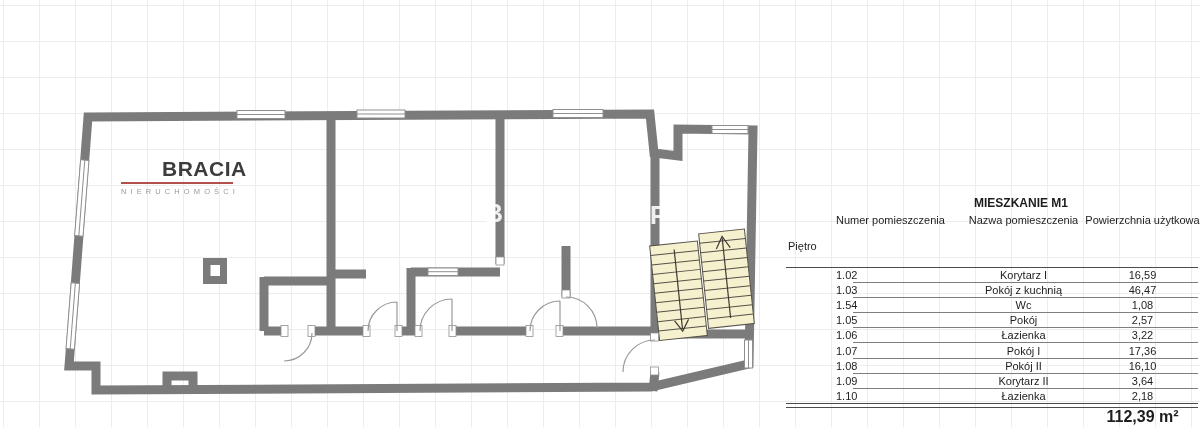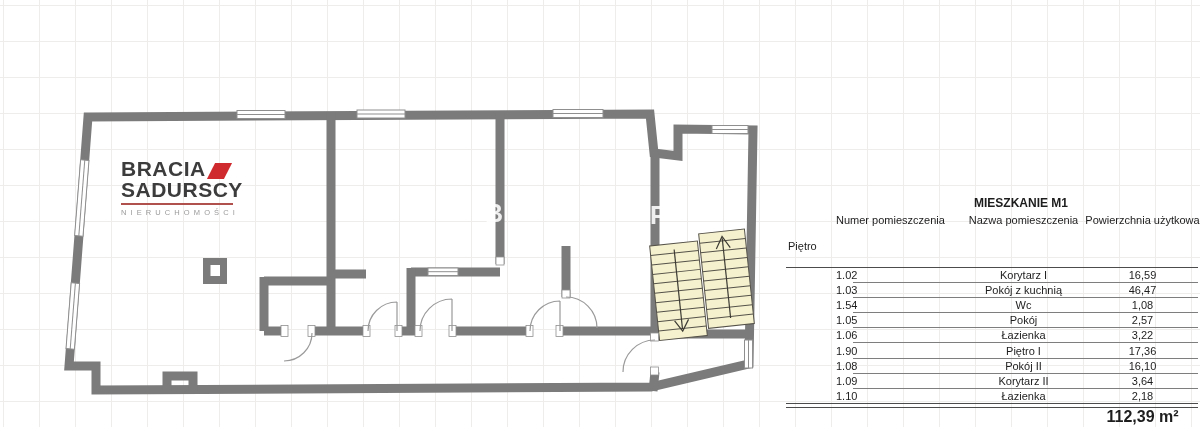--- a/index.html
+++ b/index.html
@@ -19,21 +19,21 @@
   .wallfill{fill:var(--wall,#7b7b7b);}
   .win{fill:#fff;stroke:#8f8f8f;stroke-width:1;}
   .winline{stroke:#8f8f8f;stroke-width:1;fill:none;}
   .jamb{fill:#fff;stroke:#8f8f8f;stroke-width:.8;}
   .arc{fill:none;stroke:#9a9a9a;stroke-width:1.2;}
   .stair{fill:var(--stairs,#f5f1ce);stroke:var(--stairline,#55524a);stroke-width:1;}
   .stepline{stroke:var(--stairline,#55524a);stroke-width:1;}
   .stArrow{stroke:#3c3a33;stroke-width:1.2;fill:none;}
   
   #logo{position:absolute;left:121px;top:158px;width:122px;line-height:1;}
-  #logo .l1{display:flex;align-items:flex-end;}
+  #logo .l1{display:flex;align-items:center;margin-left:41px;}
   #logo .word{font-size:21px;font-weight:bold;letter-spacing:.5px;color:#3c3c3c;}
   #logo .mark{width:17px;height:16px;background:var(--red,#cf2b2e);transform:skewX(-27deg);margin-left:5px;}
   #logo .rule{height:2px;background:#b0514e;margin:3px 0 4px 0;width:112px;}
   #logo .sub{font-size:7.5px;letter-spacing:4.1px;color:#9a9a9a;white-space:nowrap;}
   
   .wm{position:absolute;font-weight:bold;font-size:25px;color:rgba(255,255,255,.88);}
   
   #tbl{position:absolute;left:786px;top:196px;width:412px;font-size:11px;color:#1d1d1d;}
   #tbl .abs{position:absolute;}
   #tbl .title{left:160px;top:0;width:150px;text-align:center;font-weight:bold;font-size:12px;}
@@ -161,21 +161,20 @@
   </svg>
 
   <span class="wm" style="left:485px;top:199px;">B</span>
   <span class="wm" style="left:650px;top:201px;">P</span>
 
   <div id="logo">
     <div class="l1">
       <span class="word">BRACIA</span>
       <span class="mark"></span>
     </div>
-    <div class="word">SADURSCY</div>
     <div class="rule"></div>
     <div class="sub">NIERUCHOMOŚCI</div>
   </div>
 
   <div id="tbl">
     <div class="abs title">MIESZKANIE M1</div>
     <div class="abs h c1">Numer pomieszczenia</div>
     <div class="abs h c2">Nazwa pomieszczenia</div>
     <div class="abs h c3">Powierzchnia użytkowa</div>
     <div class="abs floor">Piętro</div>
@@ -206,22 +205,22 @@
           <span class="c3">2,57</span>
           <div class="rline"></div>
         </div>
         <div class="trow" style="top: 132.4px;">
           <span class="c1">1.06</span>
           <span class="c2">Łazienka</span>
           <span class="c3">3,22</span>
           <div class="rline"></div>
         </div>
         <div class="trow" style="top: 147.5px;">
-          <span class="c1">1.90</span>
-          <span class="c2">Piętro I</span>
+          <span class="c1">1.07</span>
+          <span class="c2">Pokój I</span>
           <span class="c3">17,36</span>
           <div class="rline"></div>
         </div>
         <div class="trow" style="top: 162.6px;">
           <span class="c1">1.08</span>
           <span class="c2">Pokój II</span>
           <span class="c3">16,10</span>
           <div class="rline"></div>
         </div>
         <div class="trow" style="top: 177.7px;">

